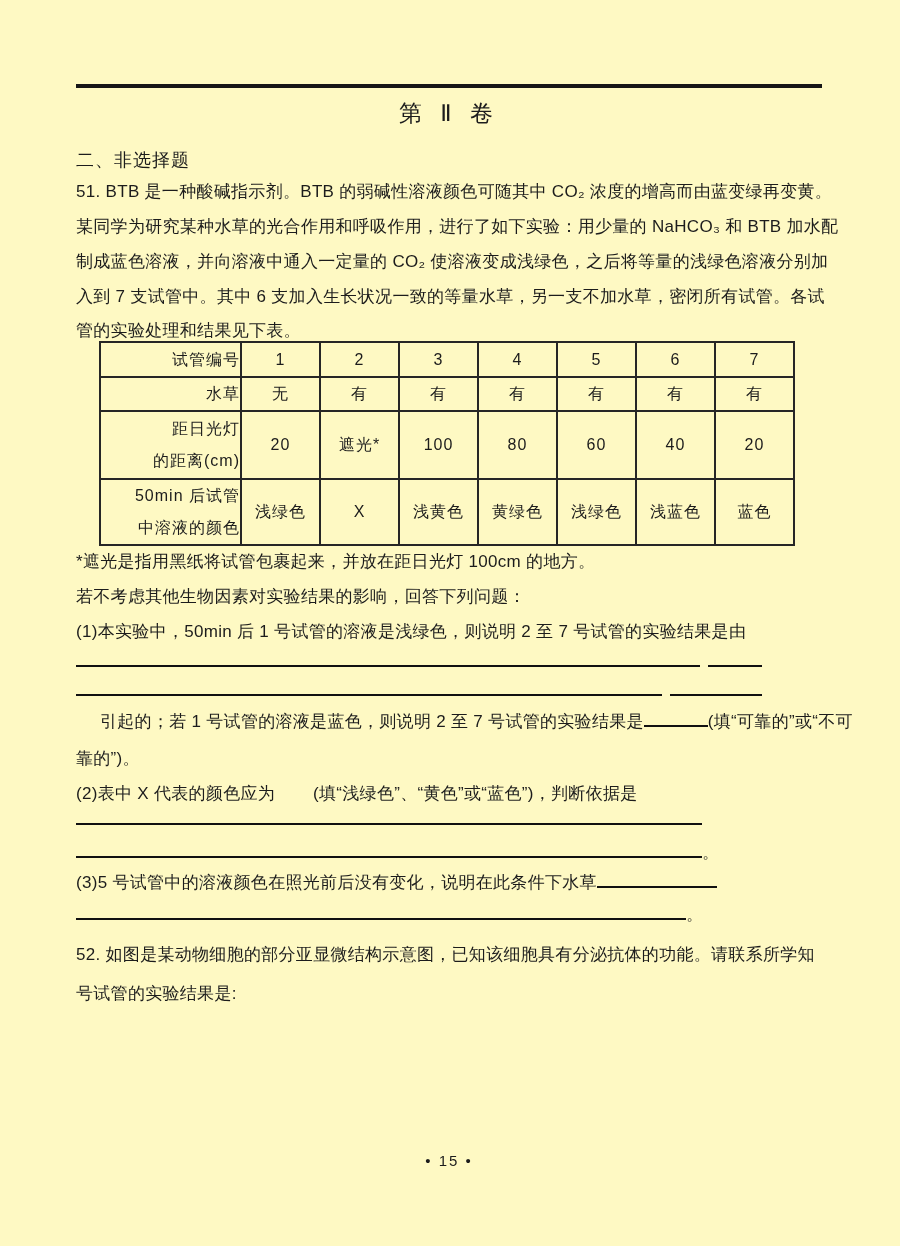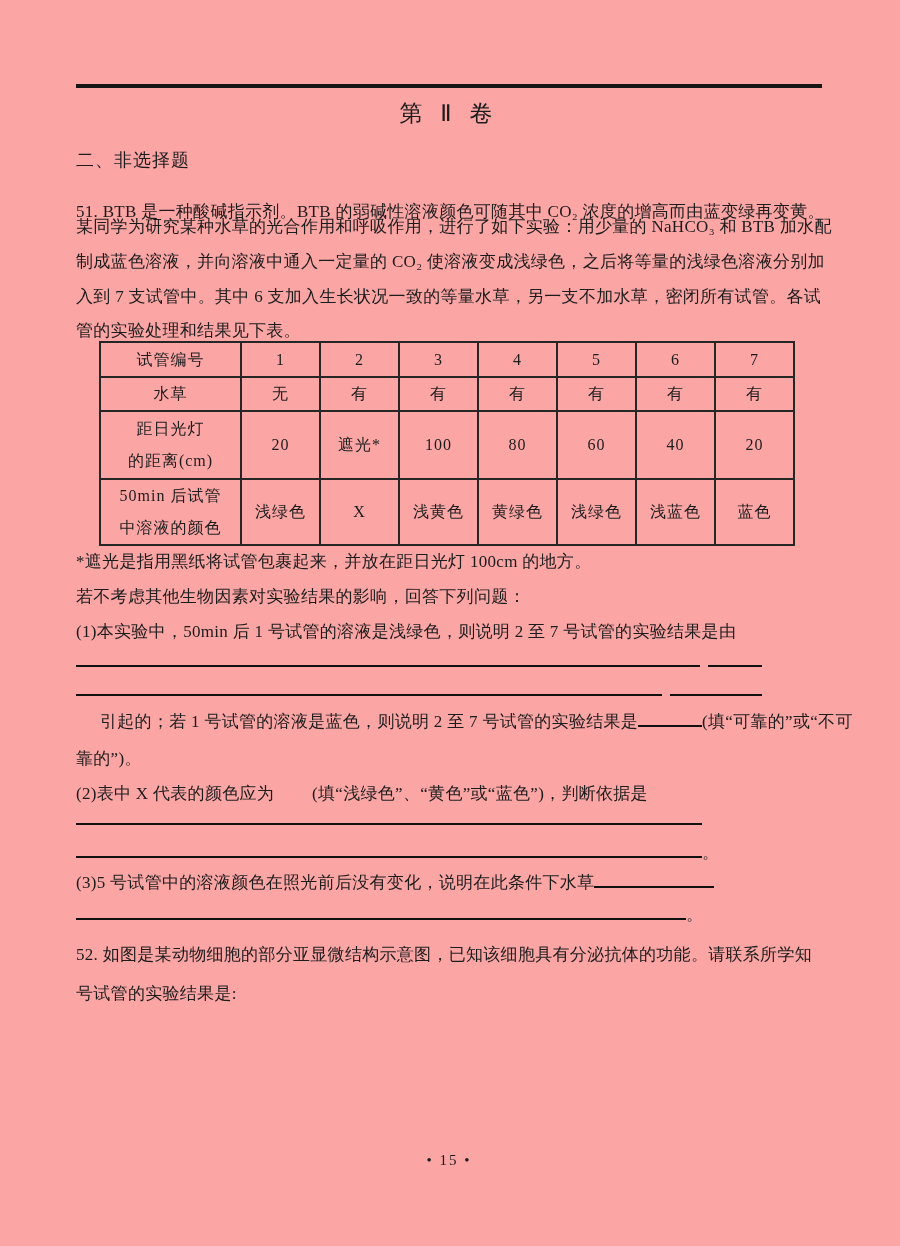--- a/index.html
+++ b/index.html
@@ -1,22 +1,22 @@
 <!DOCTYPE html>
 <html><head>
 <meta charset="utf-8">
 <style>
   html, body { margin: 0; padding: 0; background: #e8e8e8; }
   .page {
     position: relative;
     width: 900px;
     height: 1246px;
     margin: 0 auto;
-    background: #fca5a5;
-    font-family: Liberation Serif, serif;
+    background: #fef9c3;
+    font-family: Liberation Sans, sans-serif;
     color: #1c1c1c;
     overflow: hidden;
   }
   .abs { position: absolute; left: 76px; }
   .line {
     font-size: 17px;
     letter-spacing: 0.3px;
     white-space: nowrap;
     line-height: 22px;
   }
@@ -36,21 +36,21 @@
     table-layout: fixed;
     font-size: 16px;
   }
   .exam-table td {
     border: 2px solid #262626;
     text-align: center;
     vertical-align: middle;
     padding: 0;
     letter-spacing: 1px;
   }
-  .exam-table td.rowhead { white-space: pre-line; line-height: 32px; }
+  .exam-table td.rowhead { white-space: pre-line; line-height: 32px; text-align: right; }
   .blank-seg {
     display: inline-block;
     height: 0;
     border-top: 2px solid #111111;
     vertical-align: baseline;
   }
   .blank-row { font-size: 0; }
   .blank-row .gap { display: inline-block; width: 8px; }
   .inline-blank {
     display: inline-block;
@@ -72,21 +72,21 @@
 <body>
 
 <div class="page">
 
   <div class="abs rule" style="top:84px;"></div>
 
   <div class="abs doc-title" style="top:98px;">第 Ⅱ 卷</div>
 
   <div class="abs section-heading" style="top:148px;">二、非选择题</div>
 
-  <div class="abs line" style="top:181px;margin-top:20px;">51. BTB 是一种酸碱指示剂。BTB 的弱碱性溶液颜色可随其中 CO₂ 浓度的增高而由蓝变绿再变黄。</div>
+  <div class="abs line" style="top:181px;">51. BTB 是一种酸碱指示剂。BTB 的弱碱性溶液颜色可随其中 CO₂ 浓度的增高而由蓝变绿再变黄。</div>
   <div class="abs line" style="top:216px;">某同学为研究某种水草的光合作用和呼吸作用，进行了如下实验：用少量的 NaHCO₃ 和 BTB 加水配</div>
   <div class="abs line" style="top:251px;">制成蓝色溶液，并向溶液中通入一定量的 CO₂ 使溶液变成浅绿色，之后将等量的浅绿色溶液分别加</div>
   <div class="abs line" style="top:286px;">入到 7 支试管中。其中 6 支加入生长状况一致的等量水草，另一支不加水草，密闭所有试管。各试</div>
   <div class="abs line" style="top:320px;">管的实验处理和结果见下表。</div>
 
   <table class="exam-table" style="position:absolute; left:99px; top:341px;">
     <colgroup>
       <col style="width:141px;">
       <col style="width:79px;">
         <col style="width:79px;">

